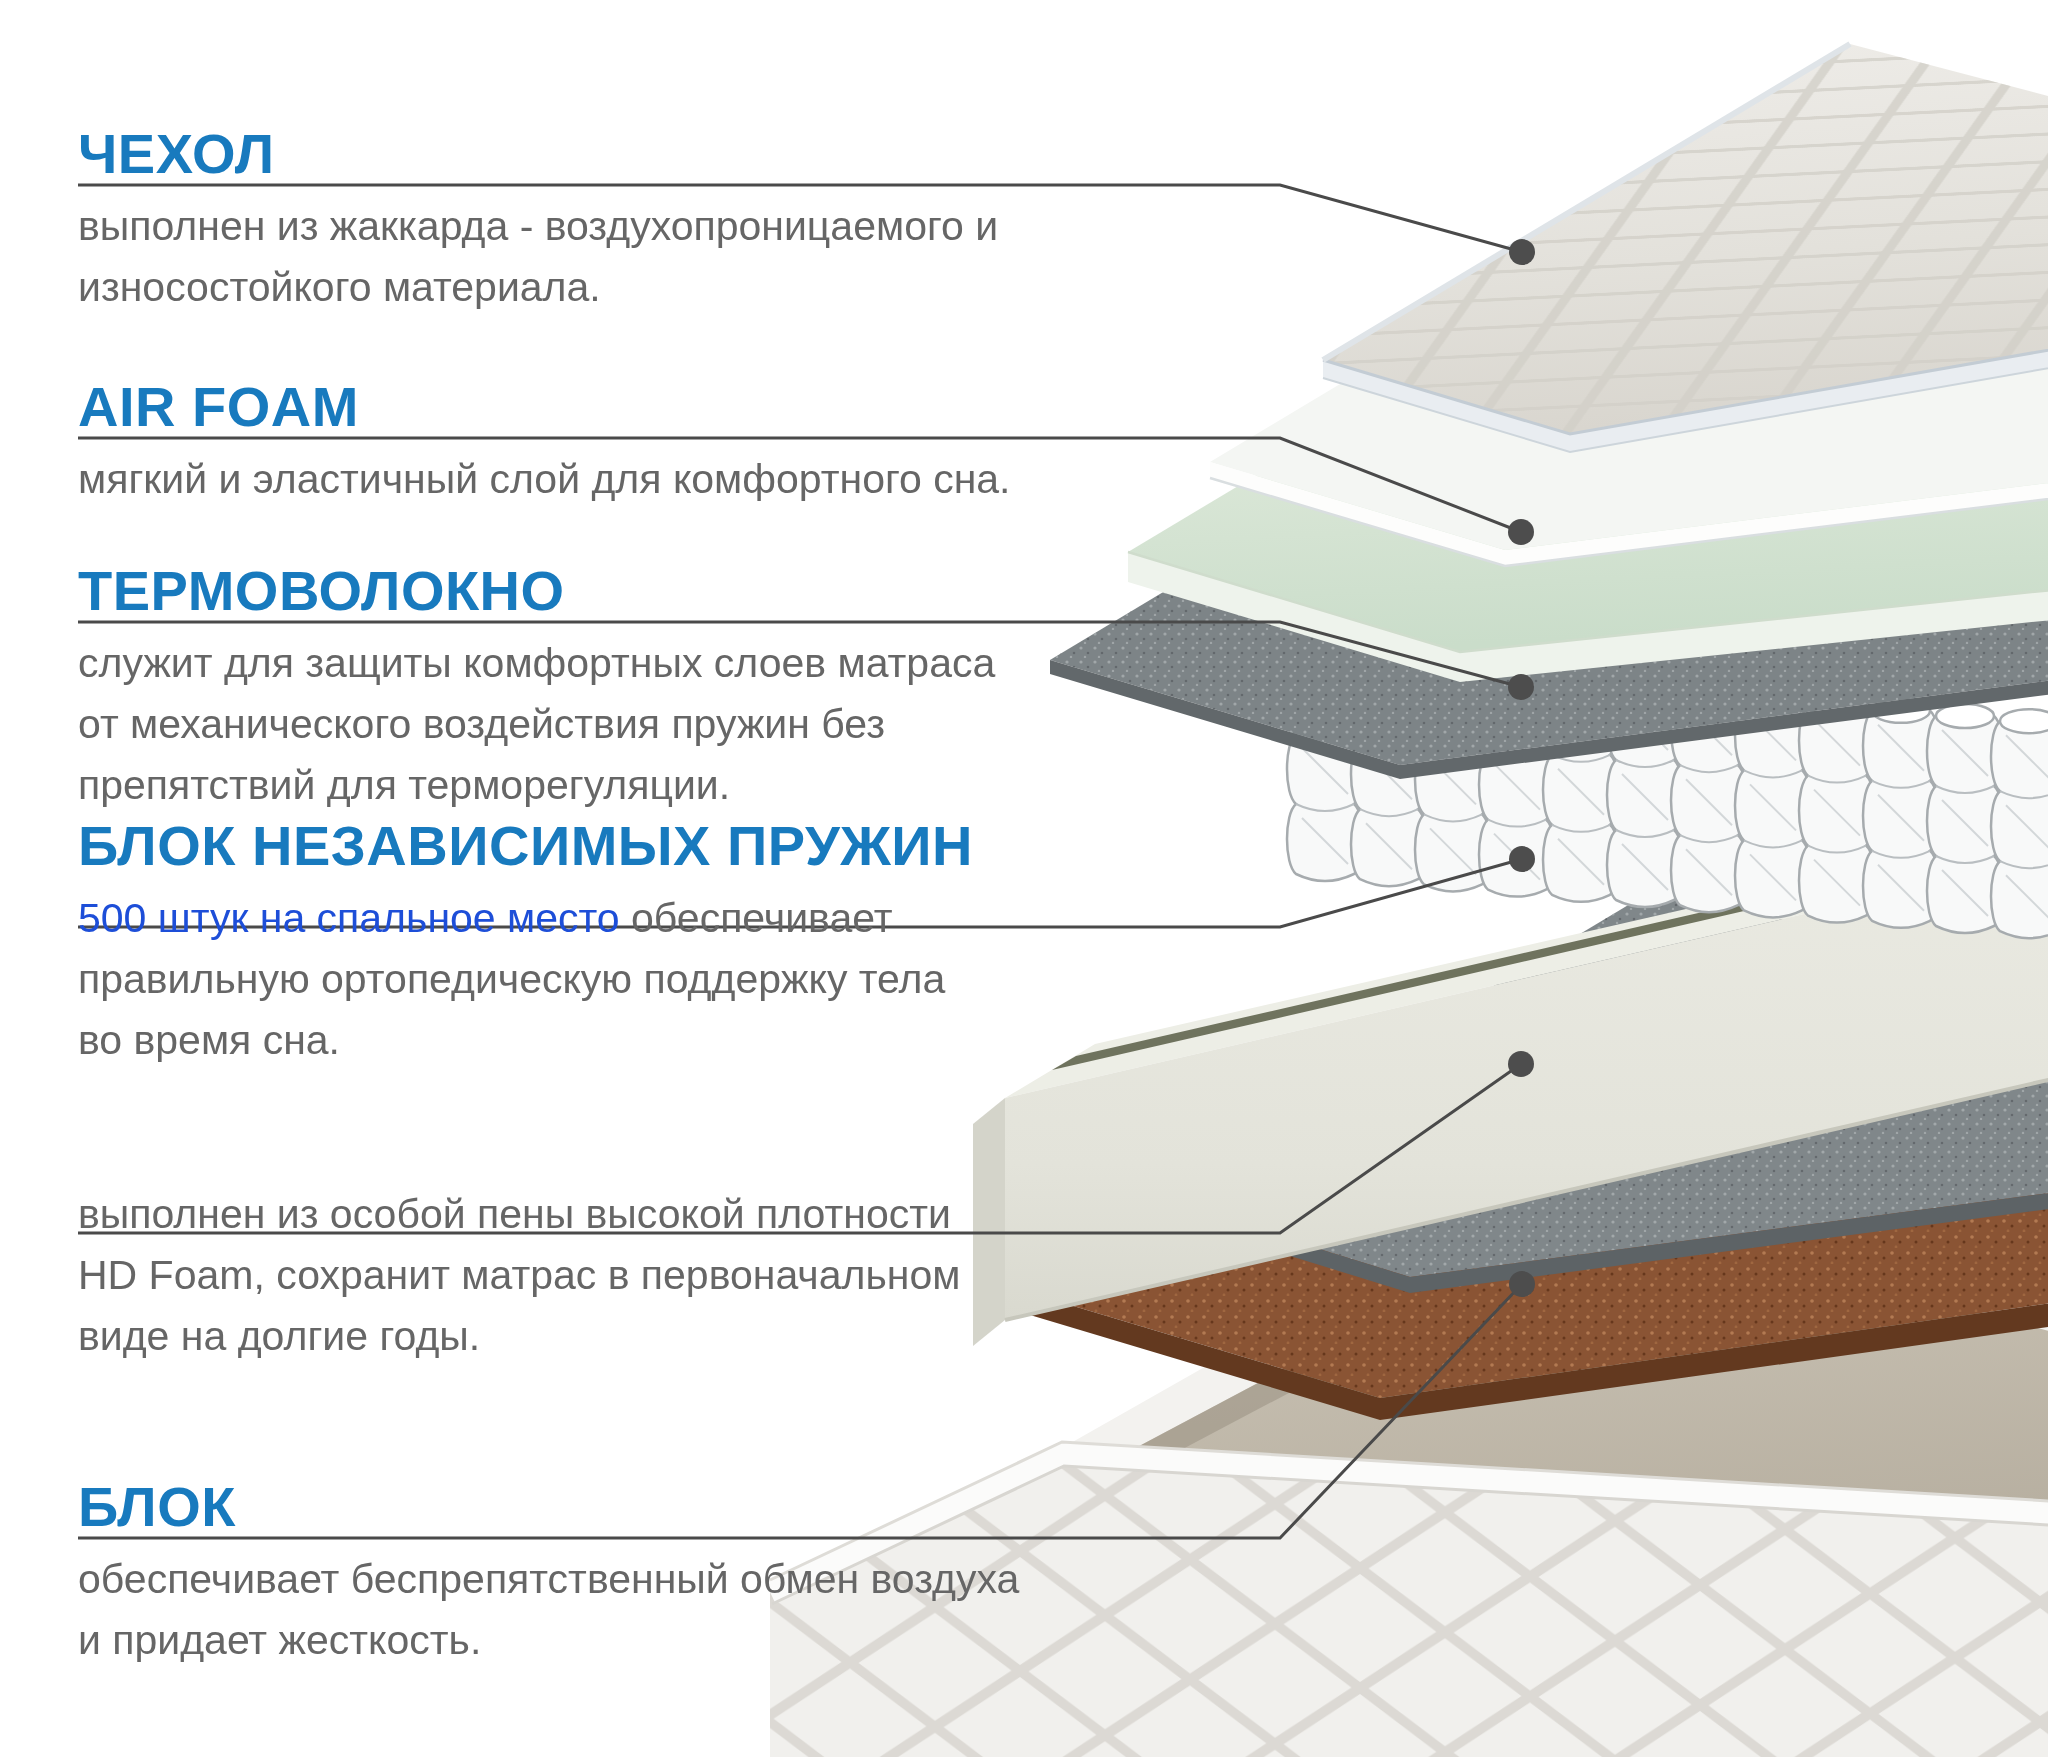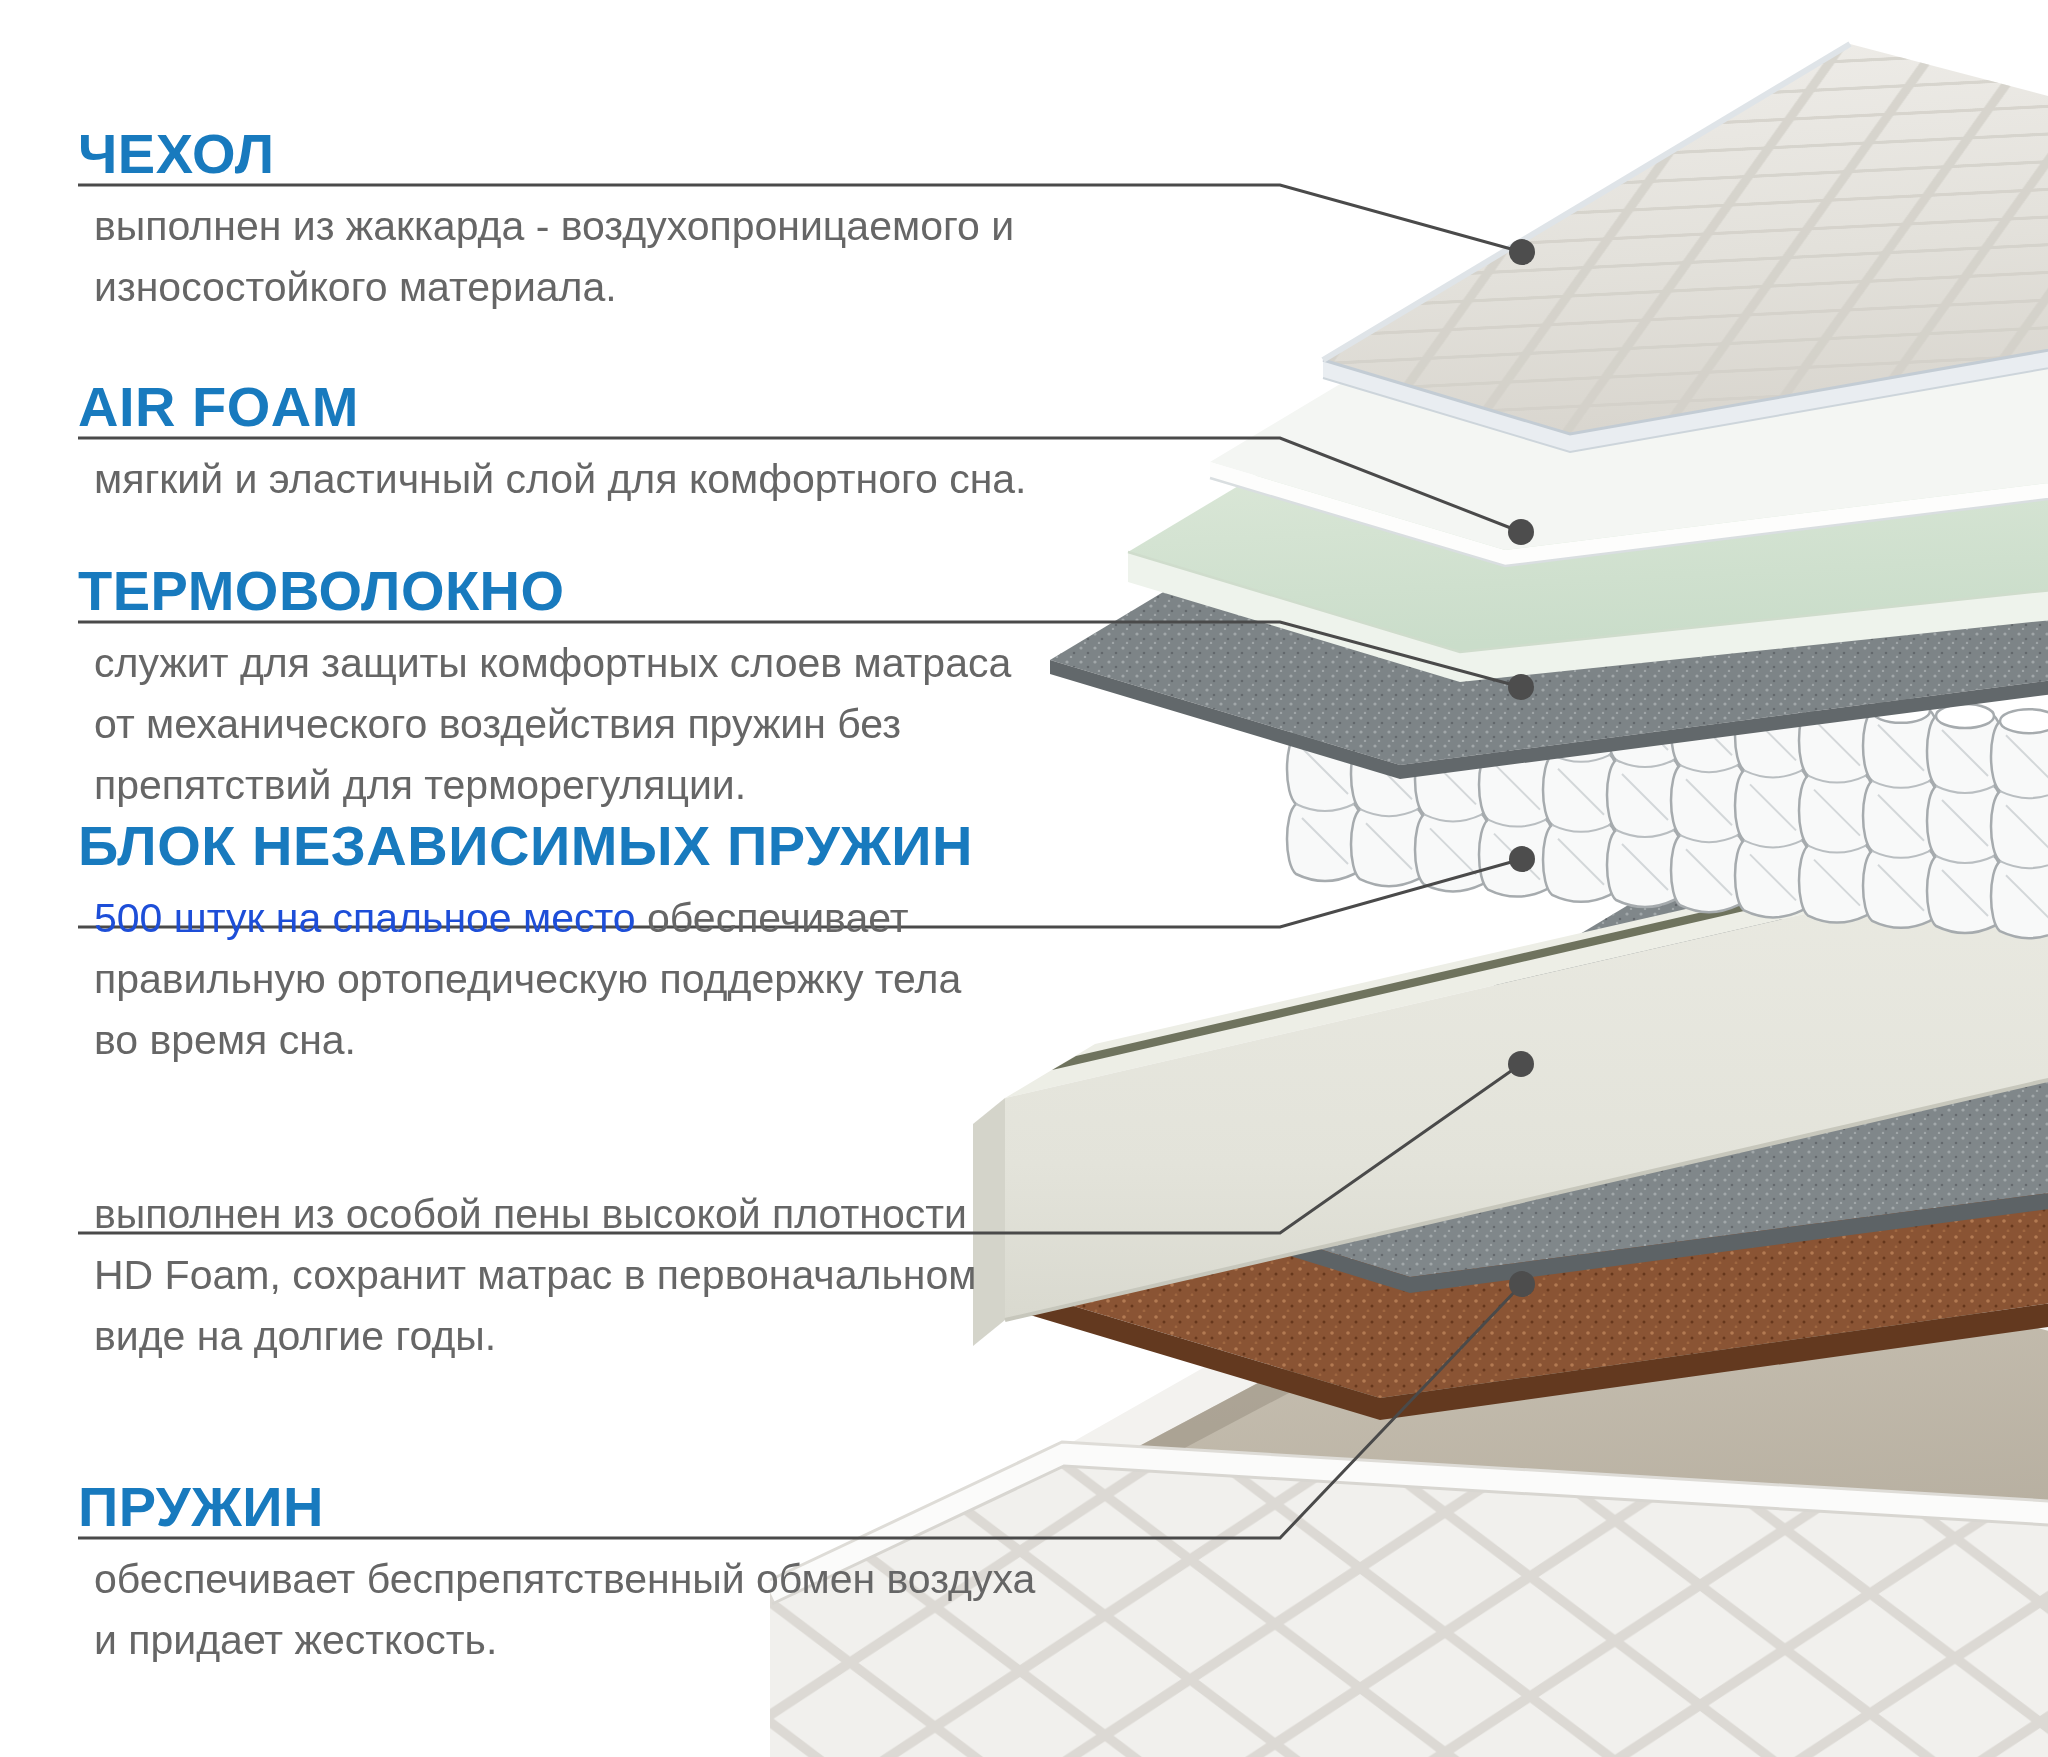--- a/index.html
+++ b/index.html
@@ -9,21 +9,21 @@
     font-family:"Liberation Sans", sans-serif;
   }
   #art{position:absolute;left:0;top:0;width:2048px;height:1757px;}
   .sections{position:absolute;left:0;top:0;width:2048px;height:1757px;pointer-events:none;}
   .section{position:absolute;left:78px;width:1180px;}
   .section h2{
     margin:0;font-size:56px;line-height:60px;font-weight:bold;
     color:#187abe;letter-spacing:0.5px;
   }
   .section p{
-    margin:12px 0 0 16px;font-size:41px;line-height:61px;color:#666666;
+    margin:12px 0 0 0;font-size:41px;line-height:61px;color:#666666;
     white-space:pre-line;
   }
   .section p strong{color:#1d4ed8;font-weight:normal;}
   
   #sec-cover    {top:124px;}
   #sec-airfoam  {top:377px;}
   #sec-thermo   {top:561px;}
   #sec-springs  {top:816px;}
   #sec-perimeter{top:1172px;}
   #sec-coconut  {top:1477px;}
@@ -286,18 +286,18 @@
 во время сна.</span></p>
   </div>
 
   <div class="section" id="sec-perimeter">
     <p>выполнен из особой пены высокой плотности
 HD Foam, сохранит матрас в первоначальном
 виде на долгие годы.</p>
   </div>
 
   <div class="section" id="sec-coconut">
-    <h2>ПРУЖИН</h2>
+    <h2>БЛОК</h2>
     <p>обеспечивает беспрепятственный обмен воздуха
 и придает жесткость.</p>
   </div>
 
 </div>
 
 </body></html>

